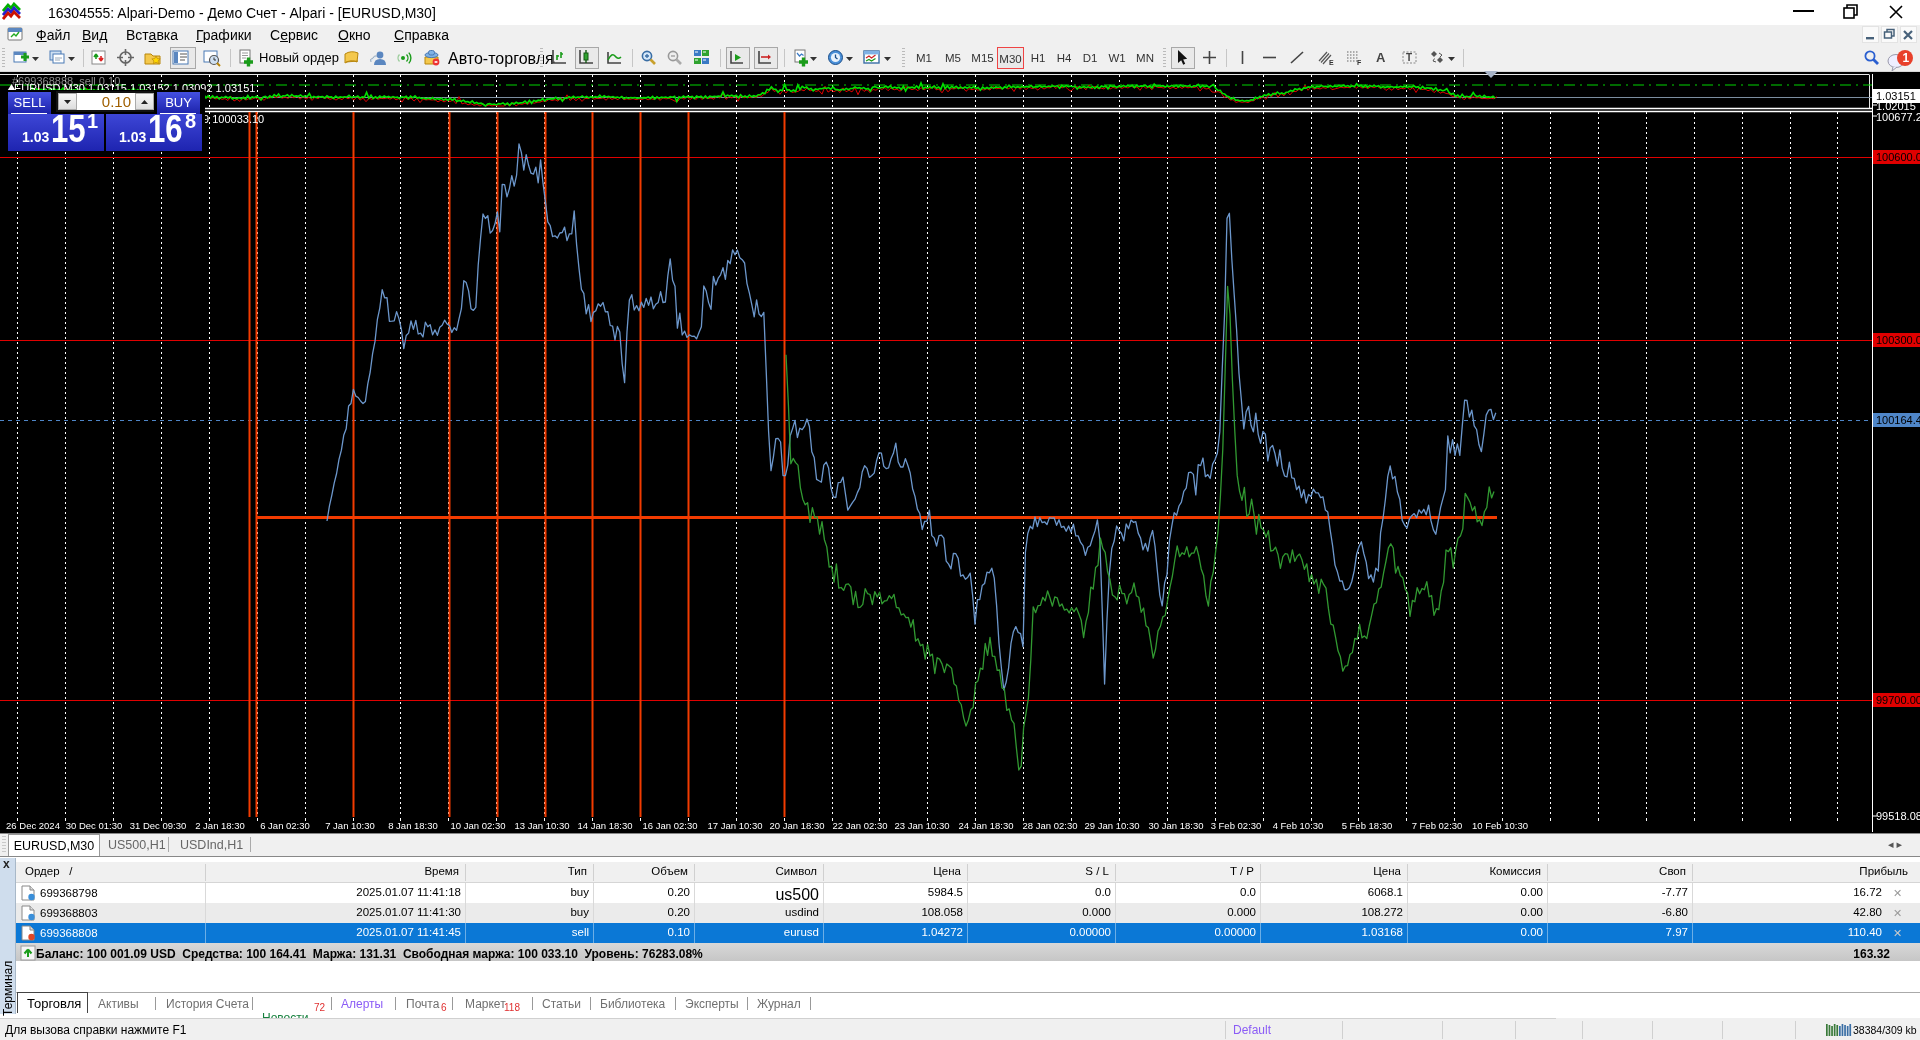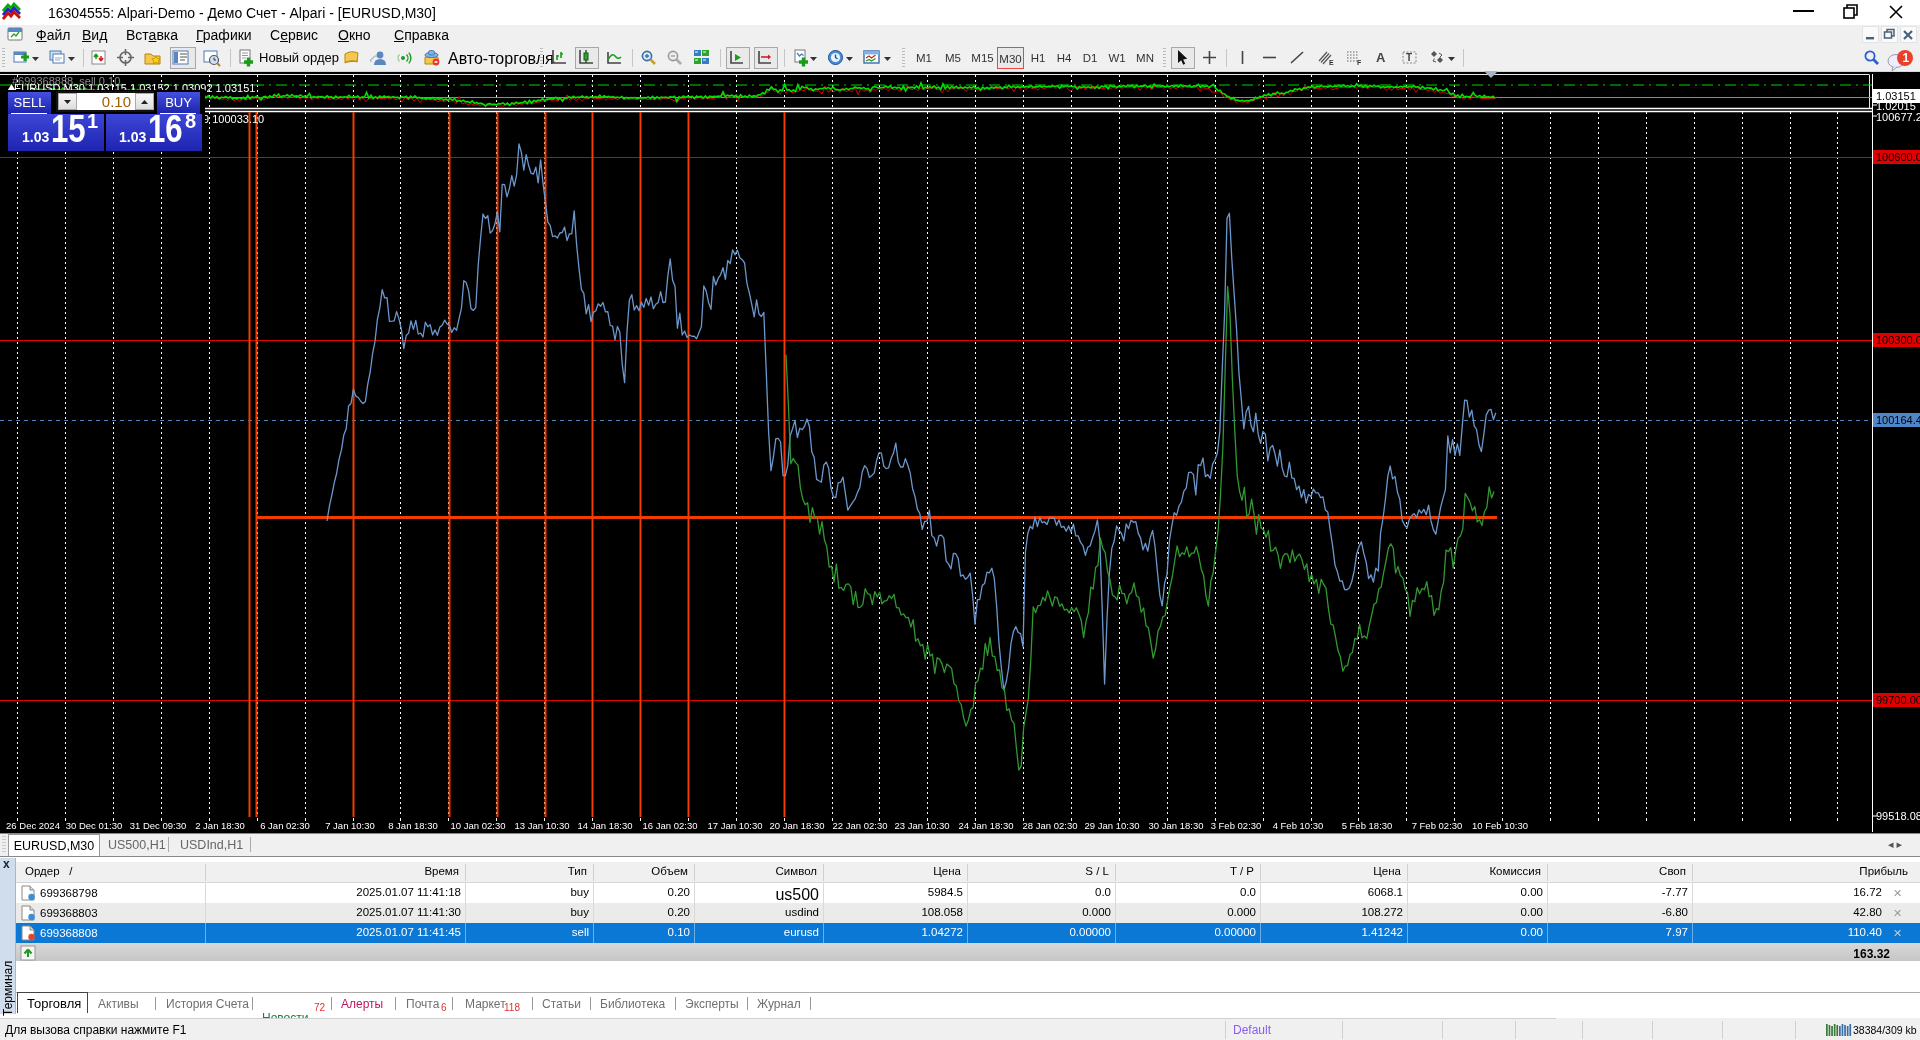--- a/index.html
+++ b/index.html
@@ -615,21 +615,21 @@
       <circle cx="10.5" cy="12" r="3.2" fill="#e04828"></circle>
     </svg>
     <div class="abs" style="left:40px;top:70px;font-size:11.5px;color:#fff">699368808</div>
     <div class="abs" style="left:321px;top:69px;width:140px;text-align:right;font-size:11.5px;color:#fff">2025.01.07 11:41:45</div>
     <div class="abs" style="left:449px;top:69px;width:140px;text-align:right;font-size:11.5px;color:#fff">sell</div>
     <div class="abs" style="left:550px;top:69px;width:140px;text-align:right;font-size:11.5px;color:#fff">0.10</div>
     <div class="abs" style="left:679px;top:69px;width:140px;text-align:right;font-size:11.5px;color:#fff">eurusd</div>
     <div class="abs" style="left:823px;top:69px;width:140px;text-align:right;font-size:11.5px;color:#fff">1.04272</div>
     <div class="abs" style="left:971px;top:69px;width:140px;text-align:right;font-size:11.5px;color:#fff">0.00000</div>
     <div class="abs" style="left:1116px;top:69px;width:140px;text-align:right;font-size:11.5px;color:#fff">0.00000</div>
-    <div class="abs" style="left:1263px;top:69px;width:140px;text-align:right;font-size:11.5px;color:#fff">1.41242</div>
+    <div class="abs" style="left:1263px;top:69px;width:140px;text-align:right;font-size:11.5px;color:#fff">1.03168</div>
     <div class="abs" style="left:1403px;top:69px;width:140px;text-align:right;font-size:11.5px;color:#fff">0.00</div>
     <div class="abs" style="left:1548px;top:69px;width:140px;text-align:right;font-size:11.5px;color:#fff">7.97</div>
     <div class="abs" style="left:1742px;top:69px;width:140px;text-align:right;font-size:11.5px;color:#fff">110.40</div>
     <div class="abs" style="left:1893px;top:70px;font-size:11px;color:#ccc">✕</div>
     <div class="abs" style="left:205px;top:26px;width:1px;height:40px;background:#d9d9d9"></div>
     <div class="abs" style="left:205px;top:66px;width:1px;height:20px;background:rgba(255,255,255,.4)"></div>
     <div class="abs" style="left:465px;top:26px;width:1px;height:40px;background:#d9d9d9"></div>
     <div class="abs" style="left:465px;top:66px;width:1px;height:20px;background:rgba(255,255,255,.4)"></div>
     <div class="abs" style="left:593px;top:26px;width:1px;height:40px;background:#d9d9d9"></div>
     <div class="abs" style="left:593px;top:66px;width:1px;height:20px;background:rgba(255,255,255,.4)"></div>
@@ -647,29 +647,30 @@
     <div class="abs" style="left:1407px;top:66px;width:1px;height:20px;background:rgba(255,255,255,.4)"></div>
     <div class="abs" style="left:1547px;top:26px;width:1px;height:40px;background:#d9d9d9"></div>
     <div class="abs" style="left:1547px;top:66px;width:1px;height:20px;background:rgba(255,255,255,.4)"></div>
     <div class="abs" style="left:1692px;top:26px;width:1px;height:40px;background:#d9d9d9"></div>
     <div class="abs" style="left:1692px;top:66px;width:1px;height:20px;background:rgba(255,255,255,.4)"></div>
     <div class="abs" style="left:16px;top:86px;width:1904px;height:18px;background:linear-gradient(#d8d8d8,#c6c6c6)"></div>
     <svg class="abs" style="left:20px;top:88px" width="16" height="16">
       <rect x="1" y="1" width="14" height="14" fill="#f5f5f5" stroke="#999"></rect>
       <path d="M8 12 V6 M8 4.5 l-3.5 4 M8 4.5 l3.5 4" stroke="#1a9c1a" stroke-width="2" fill="none"></path>
     </svg>
+    <div class="abs" style="left:36px;top:90px;font-size:12px;font-weight:bold;color:#000">Баланс: 100 001.09 USD&nbsp; Средства: 100 164.41&nbsp; Маржа: 131.31&nbsp; Свободная маржа: 100 033.10&nbsp; Уровень: 76283.08%</div>
     <div class="abs" style="left:1740px;top:90px;width:150px;text-align:right;font-size:12px;font-weight:bold;color:#000">163.32</div>
     <div class="abs" style="left:16px;top:135px;width:1904px;height:1px;background:#aaa"></div>
     <div class="abs" style="left:17px;top:135px;width:71px;height:21px;background:#fff;border:1px solid #444;border-bottom:none"></div>
     <div class="abs" style="left:27px;top:139px;font-size:13px;color:#000">Торговля</div>
     <div class="abs" style="left:98px;top:140px;font-size:12px;color:#707070">Активы</div>
     <div class="abs" style="left:166px;top:140px;font-size:12px;color:#707070">История Счета</div>
     <div class="abs" style="left:262px;top:154px;font-size:12px;color:#15803d">Новости</div>
     <div class="abs" style="left:314px;top:145px;font-size:10px;color:#e03030">72</div>
-    <div class="abs" style="left:341px;top:140px;font-size:12px;color:#be185d">Алерты</div>
+    <div class="abs" style="left:341px;top:140px;font-size:12px;color:#8b5cf6">Алерты</div>
     <div class="abs" style="left:406px;top:140px;font-size:12px;color:#707070">Почта</div>
     <div class="abs" style="left:441px;top:145px;font-size:10px;color:#e03030">6</div>
     <div class="abs" style="left:465px;top:140px;font-size:12px;color:#707070">Маркет</div>
     <div class="abs" style="left:504px;top:145px;font-size:10px;color:#e03030">118</div>
     <div class="abs" style="left:542px;top:140px;font-size:12px;color:#707070">Статьи</div>
     <div class="abs" style="left:600px;top:140px;font-size:12px;color:#707070">Библиотека</div>
     <div class="abs" style="left:685px;top:140px;font-size:12px;color:#707070">Эксперты</div>
     <div class="abs" style="left:757px;top:140px;font-size:12px;color:#707070">Журнал</div>
     <div class="abs" style="left:155px;top:140px;width:1px;height:13px;background:#999"></div>
     <div class="abs" style="left:252px;top:140px;width:1px;height:13px;background:#999"></div>

